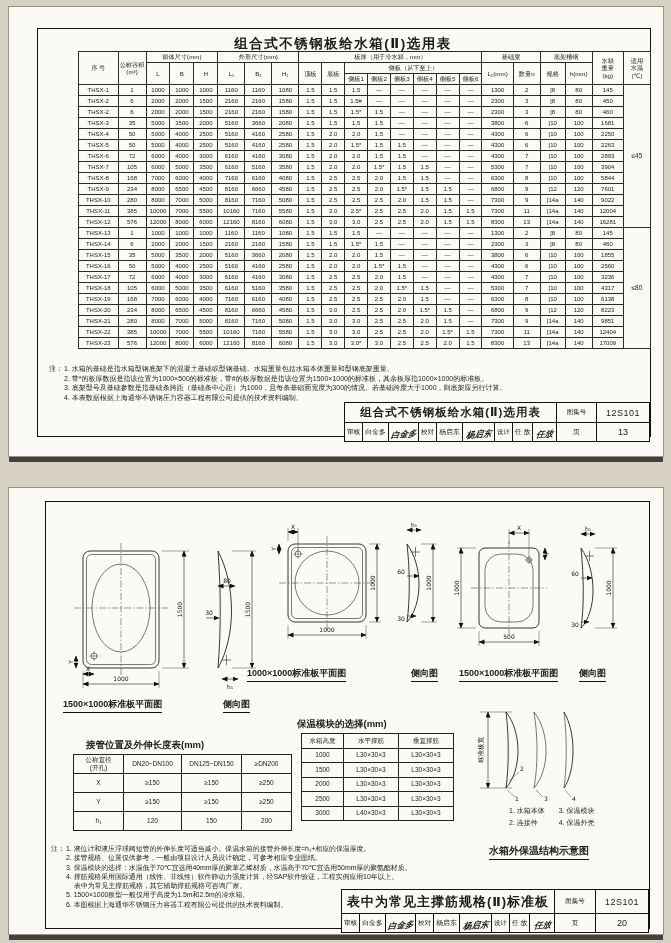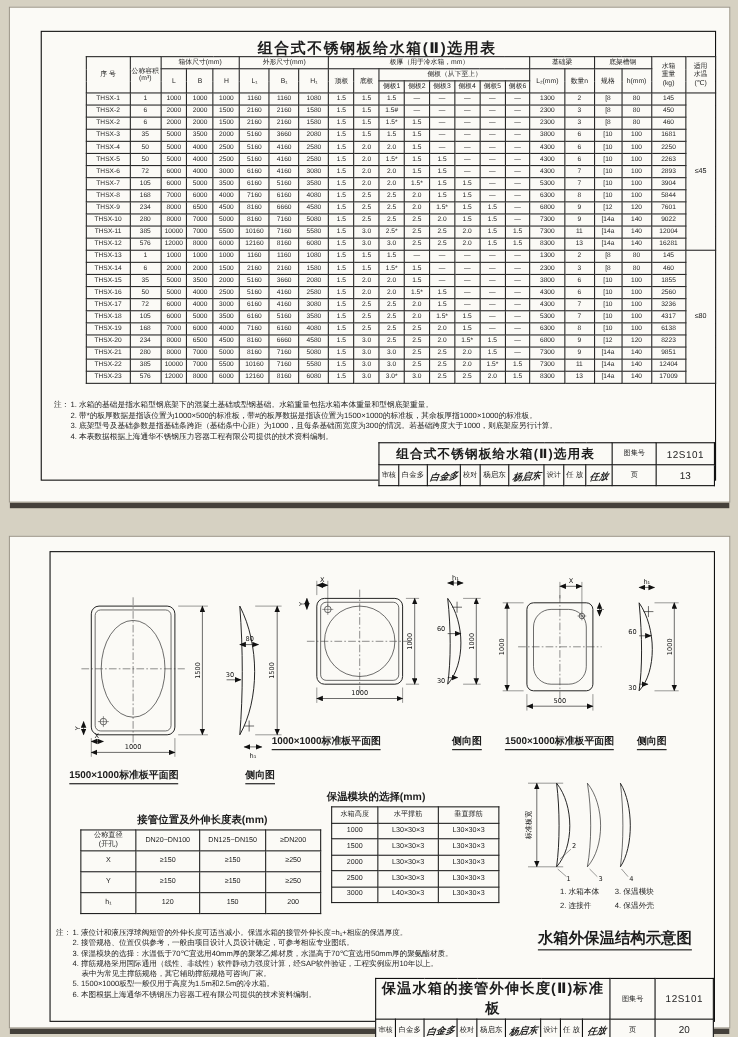--- a/index.html
+++ b/index.html
@@ -862,21 +862,21 @@
     <line x1="140" y1="106" x2="148" y2="106" class="d" marker-end="url(#m3)"></line>
     <text class="t" x="134" y="111">30</text>
     <line x1="154" y1="32" x2="176" y2="32" class="e"></line>
       <line x1="154" y1="112" x2="176" y2="112" class="e"></line>
     <line x1="172" y1="32" x2="172" y2="112" class="d" marker-start="url(#m3)" marker-end="url(#m3)"></line>
     <text class="t" transform="translate(169.5,72) rotate(-90)">1000</text>
   </svg>
   <div class="dlabel" style="left:450px;top:179px">1500×1000标准板平面图</div>
   <div class="dlabel" style="left:570px;top:179px">侧向图</div>
 
-  <div class="stitle" style="left:60px;top:251px;width:230px;text-align:center">接管位置及外伸长度表(mm)</div>
+  <div class="stitle" style="left:77px;top:251px;width:230px;">接管位置及外伸长度表(mm)</div>
   <table class="mini" id="pipeTable" style="left:64px;top:266px;width:218px">
     <colgroup>
         <col style="width:50px">
         <col style="width:58px">
         <col style="width:60px">
         <col style="width:50px">
       </colgroup>
     <tbody>
         <tr>
           <td>公称直径
@@ -973,21 +973,21 @@
     <text class="t" x="53" y="117">1</text>
     <text class="t" x="82" y="117">3</text>
     <text class="t" x="110" y="117">4</text>
   </svg>
   <div class="legend" style="left:500px;top:318px">
       <div>1. 水箱本体</div>
       <div>2. 连接件</div>
       <div>3. 保温模块</div>
       <div>4. 保温外壳</div>
     </div>
-  <div class="dlabel" style="left:480px;top:356px;font-size:14px;border-bottom-width:1.5px">水箱外保温结构示意图</div>
+  <div class="dlabel" style="left:480px;top:356px;font-size:10px;border-bottom-width:1.5px">水箱外保温结构示意图</div>
 
   <div class="notes" style="left:42px;top:356px;width:560px;line-height:9.3px;font-size:6.9px">
     <span class="prefix">注：</span>
     <div>
         <div class="nline">1. 液位计和液压浮球阀短管的外伸长度可适当减小。保温水箱的接管外伸长度=h₁+相应的保温厚度。</div>
         <div class="nline">2. 接管规格、位置仅供参考，一般由项目设计人员设计确定，可参考相应专业图纸。</div>
         <div class="nline">3. 保温模块的选择：水温低于70℃宜选用40mm厚的聚苯乙烯材质，水温高于70℃宜选用50mm厚的聚氨酯材质。</div>
         <div class="nline">4. 撑筋规格采用国际通用（线性、非线性）软件静动力强度计算，经SAP软件验证，工程实例应用10年以上。</div>
         <div class="nline cont">表中为常见主撑筋规格，其它辅助撑筋规格可咨询厂家。</div>
         <div class="nline">5. 1500×1000板型一般仅用于高度为1.5m和2.5m的冷水箱。</div>
@@ -1004,21 +1004,21 @@
         <col style="width:26px">
         <col style="width:32px">
       <col style="width:18px">
         <col style="width:20px">
         <col style="width:25px">
       <col style="width:41px">
         <col style="width:53px">
     </colgroup>
     <tbody>
         <tr style="height:24px">
-      <td colspan="9" class="big" style="font-size:13px">保温水箱的接管外伸长度(Ⅱ)标准板</td>
+      <td colspan="9" class="big" style="font-size:13px">表中为常见主撑筋规格(Ⅱ)标准板</td>
       <td class="lab">图集号</td>
       <td class="atlas">12S101</td>
     </tr>
     <tr style="height:14px">
       <td class="lab">审核</td>
       <td class="nm">白金多</td>
       <td><span class="sig">白金多</span></td>
       <td class="lab">校对</td>
       <td class="nm">杨启东</td>
       <td><span class="sig">杨启东</span></td>

